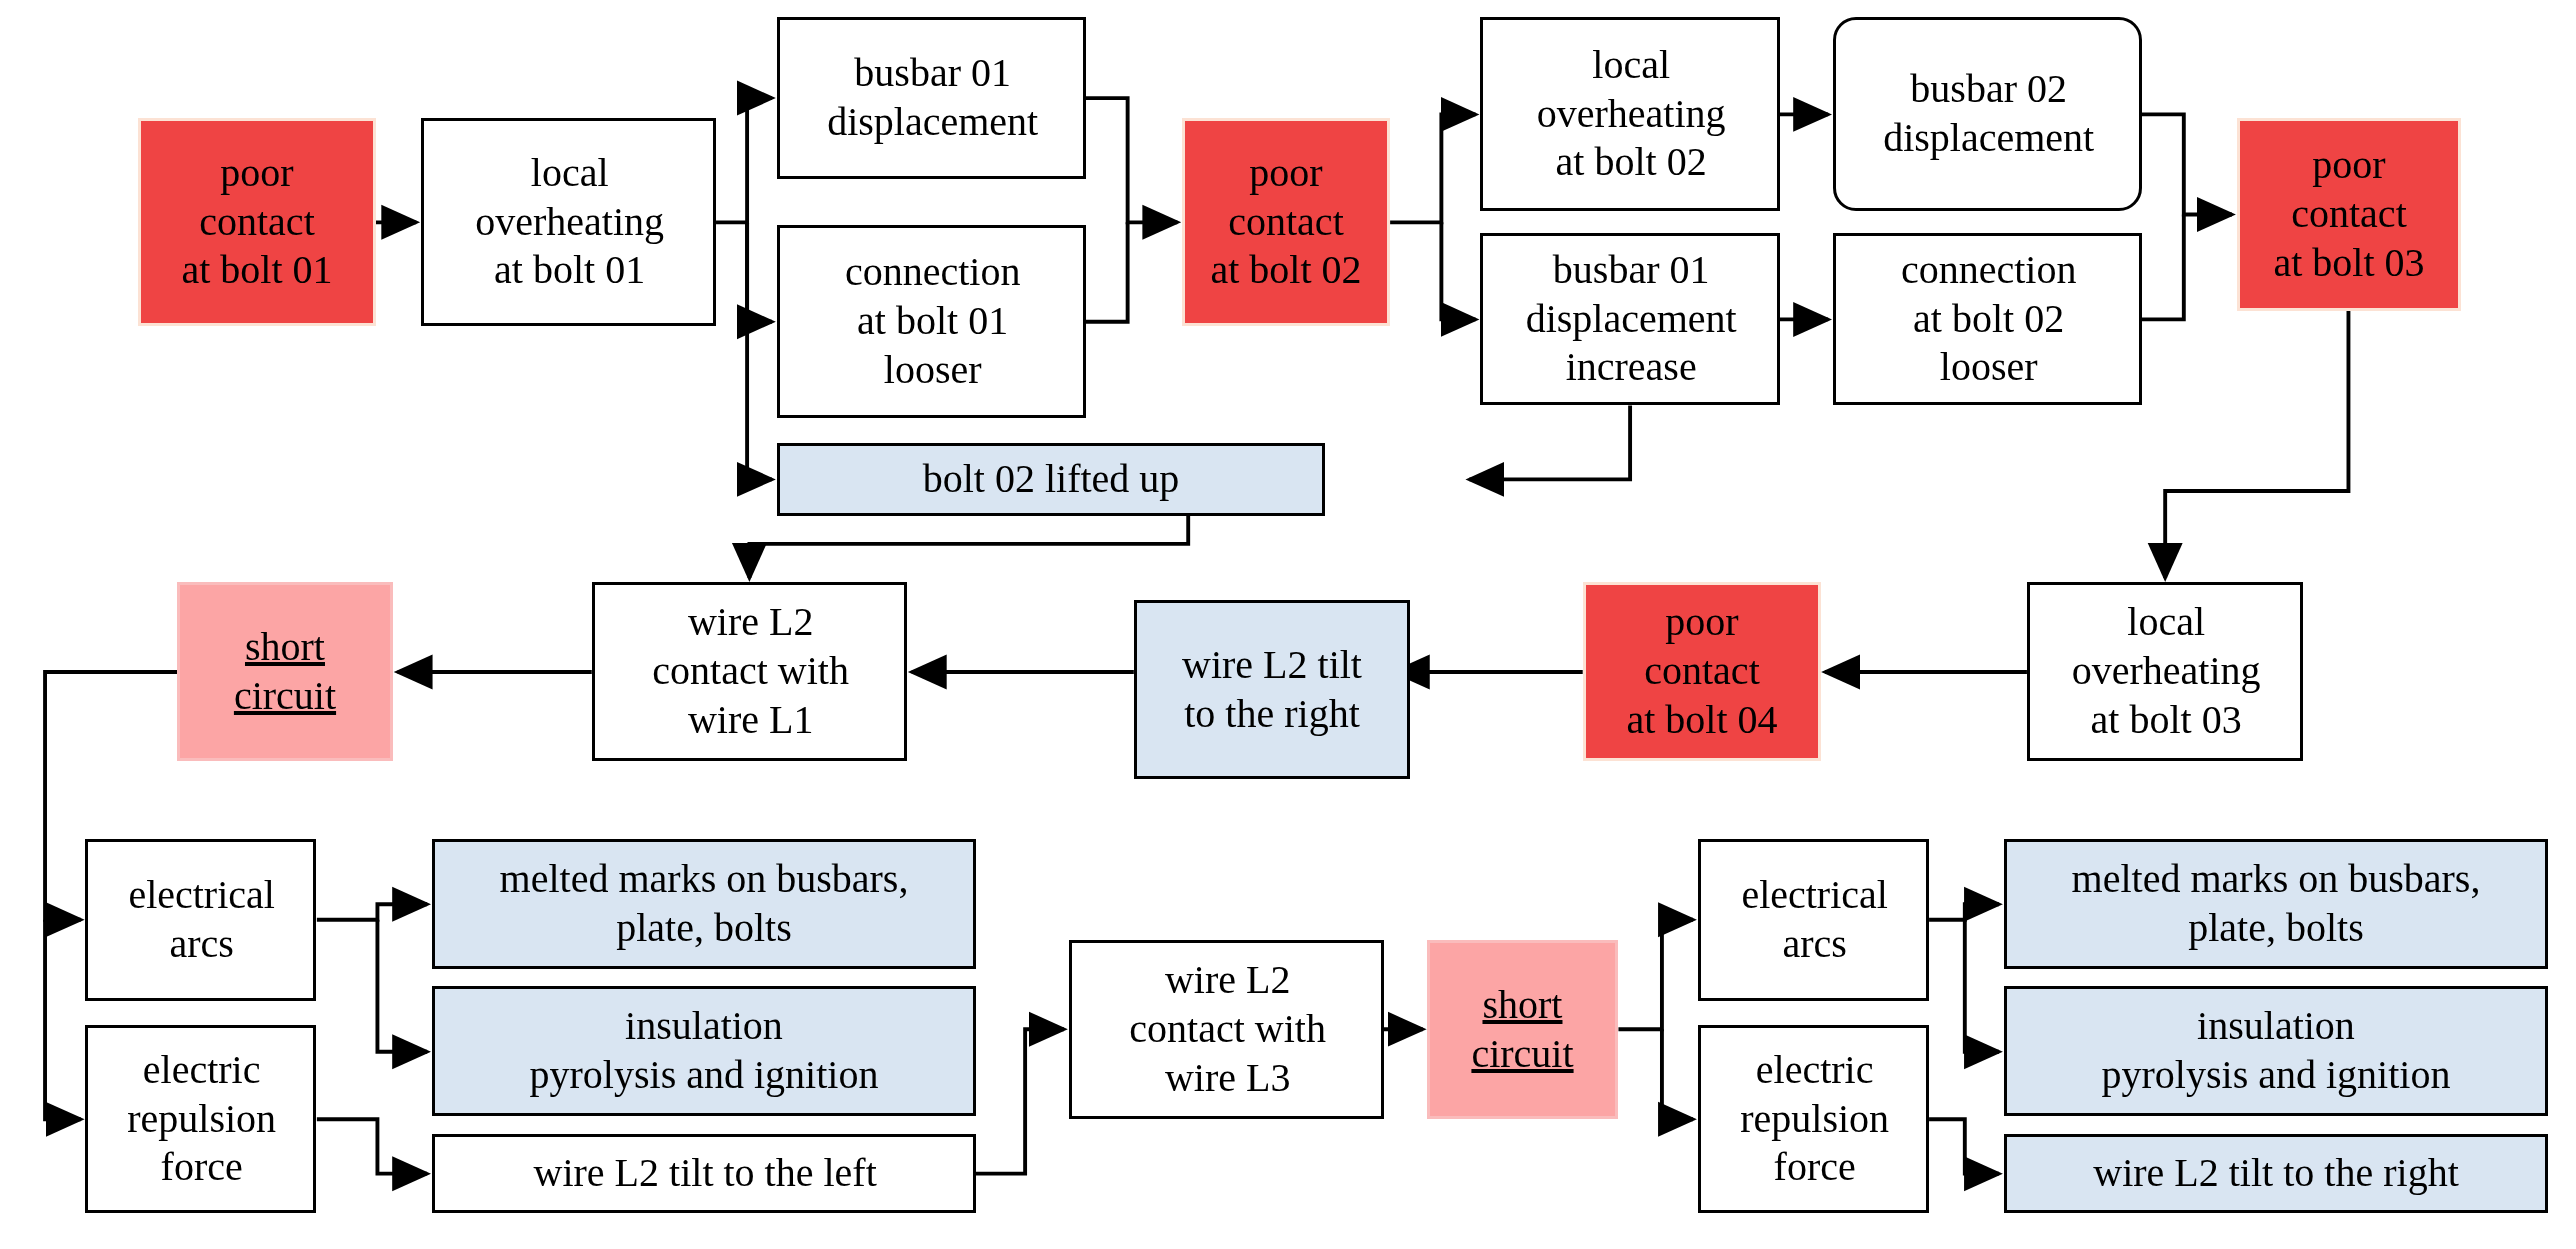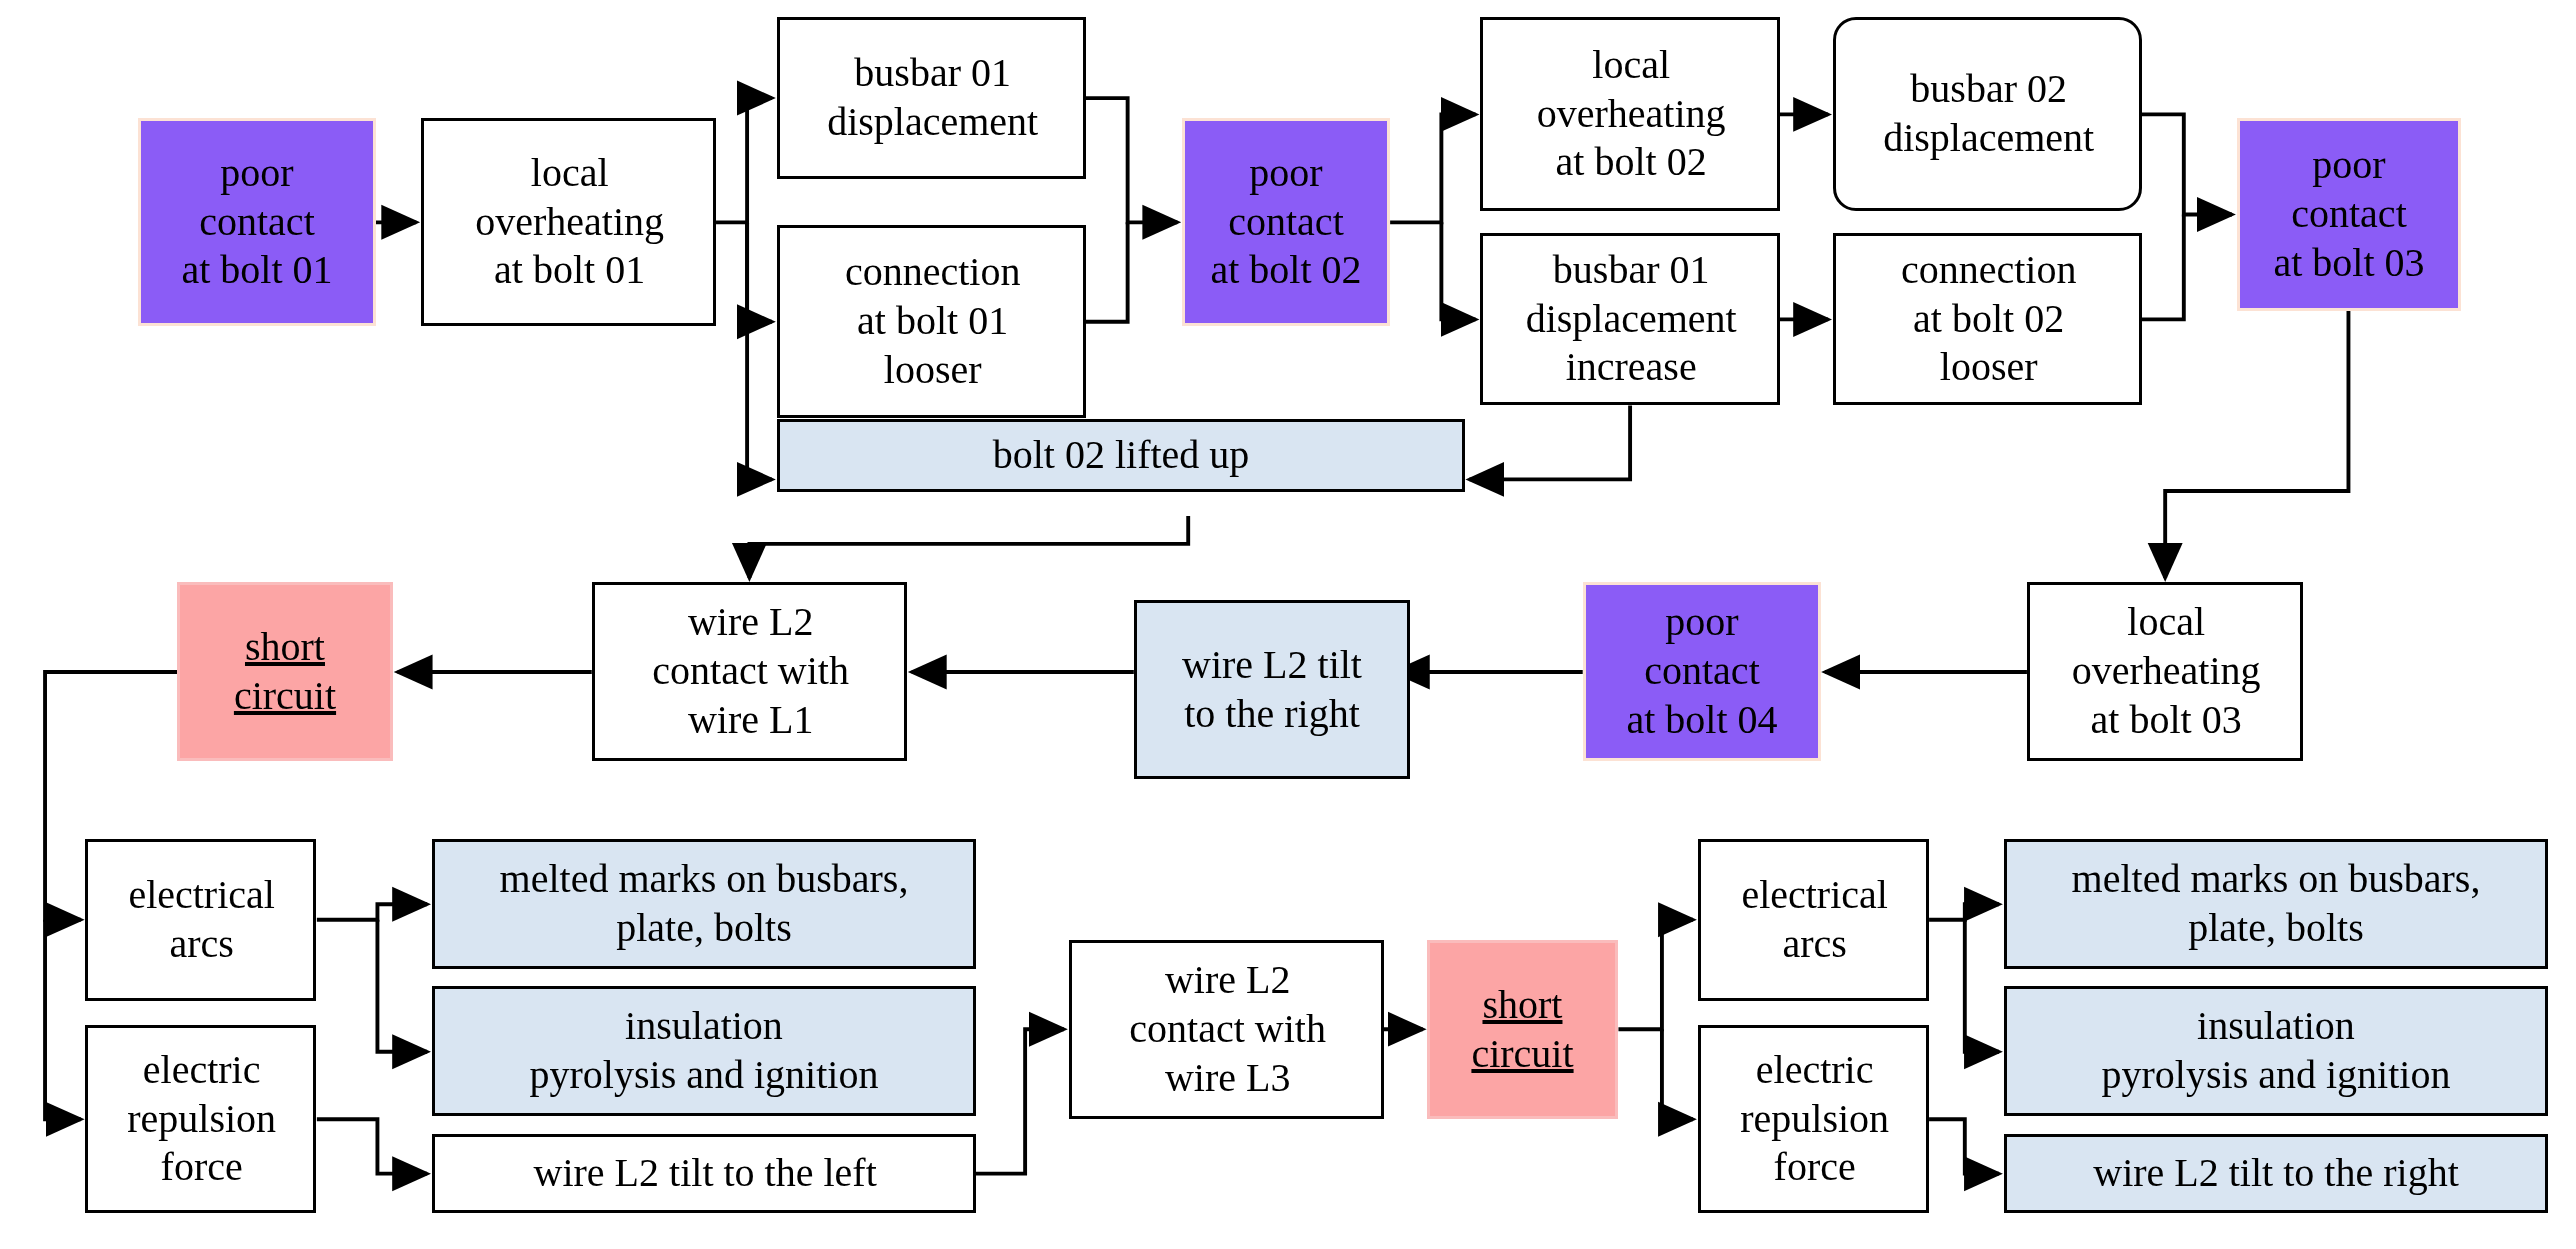--- a/index.html
+++ b/index.html
@@ -30,21 +30,21 @@
     display: flex;
     align-items: center;
     justify-content: center;
     text-align: center;
     line-height: 1.22;
     color: #000000;
     font-size: 40px;
     padding: 1.6px 4.7px;
     white-space: pre-line;
   }
-  .node.peach   { background: #8b5cf6; border-color: #FCE2D4; }
+  .node.peach   { background: #ef4444; border-color: #FCE2D4; }
   .node.blue    { background: #D9E5F2; }
   .node.pink    { background: #fca5a5; border-color: #FABCBC; text-decoration: underline; }
   .node.plain   { background: #ffffff; padding-left: 7px; }
 </style>
 </head>
 <body>
 
 <div id="canvas">
 
   <svg class="edges" viewBox="0 0 3317 1609" xmlns="http://www.w3.org/2000/svg">
@@ -118,21 +118,21 @@
 overheating
 at bolt 01</div>
 
   <div class="node plain" style="left:777px;top:17px;width:309px;height:162px;">busbar 01
 displacement</div>
 
   <div class="node plain" style="left:777px;top:225px;width:309px;height:193px;">connection
 at bolt 01
 looser</div>
 
-  <div class="node blue" style="left:777px;top:419px;width:688px;height:73px;">bolt 02 lifted up</div>
+  <div class="node blue" style="left:777px;top:443px;width:548px;height:73px;">bolt 02 lifted up</div>
 
   <div class="node peach" style="left:1182px;top:118px;width:208px;height:208px;">poor
 contact
 at bolt 02</div>
 
   <div class="node plain" style="left:1480px;top:17px;width:300px;height:194px;">local
 overheating
 at bolt 02</div>
 
   <div class="node plain" style="left:1833px;top:17px;width:309px;height:194px;border-radius:23px;">busbar 02

